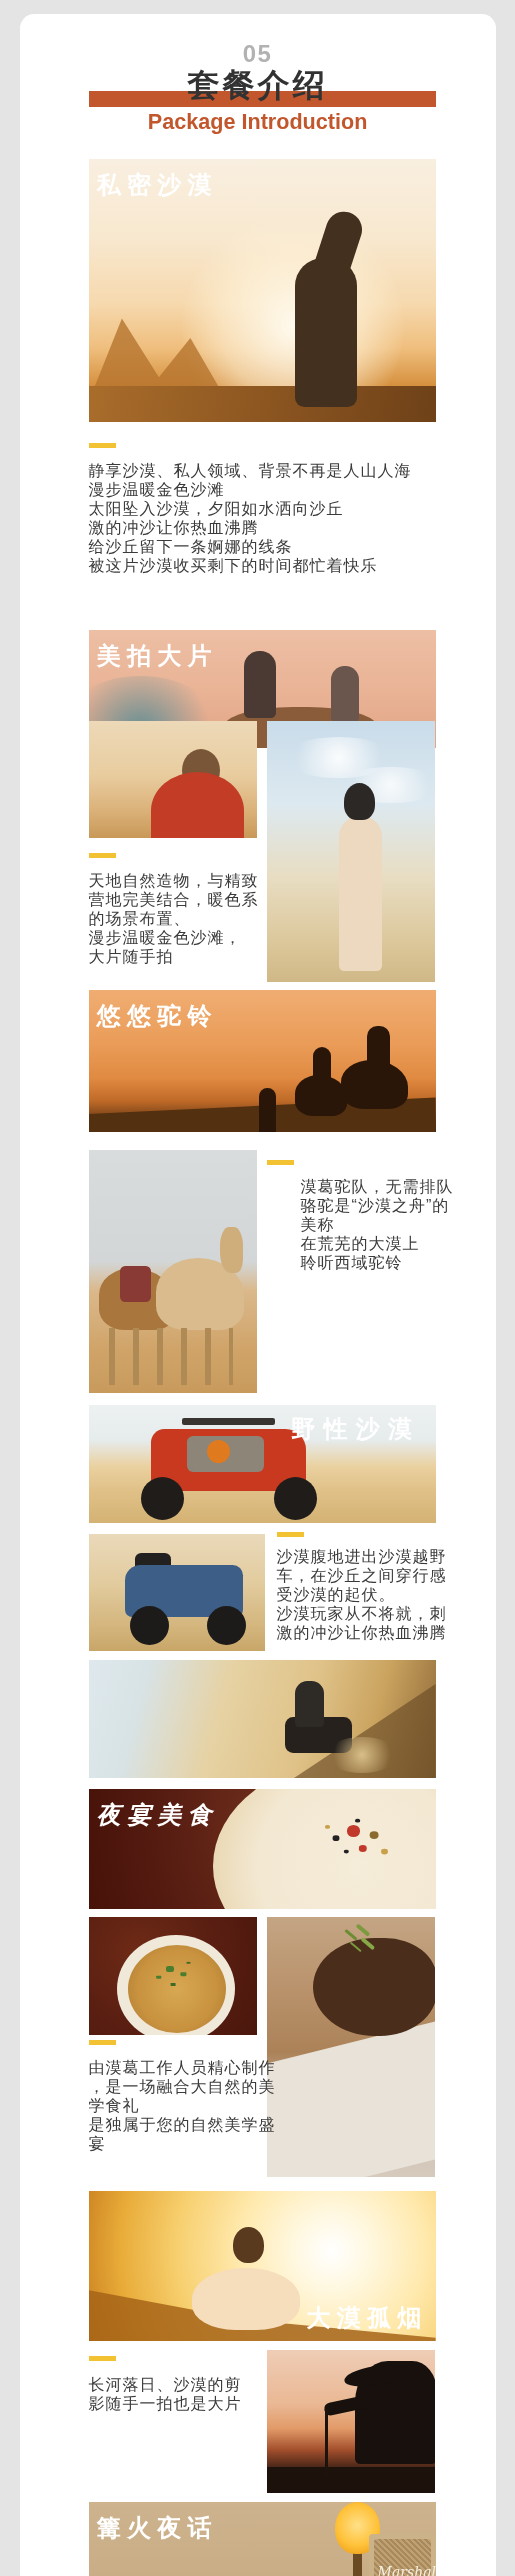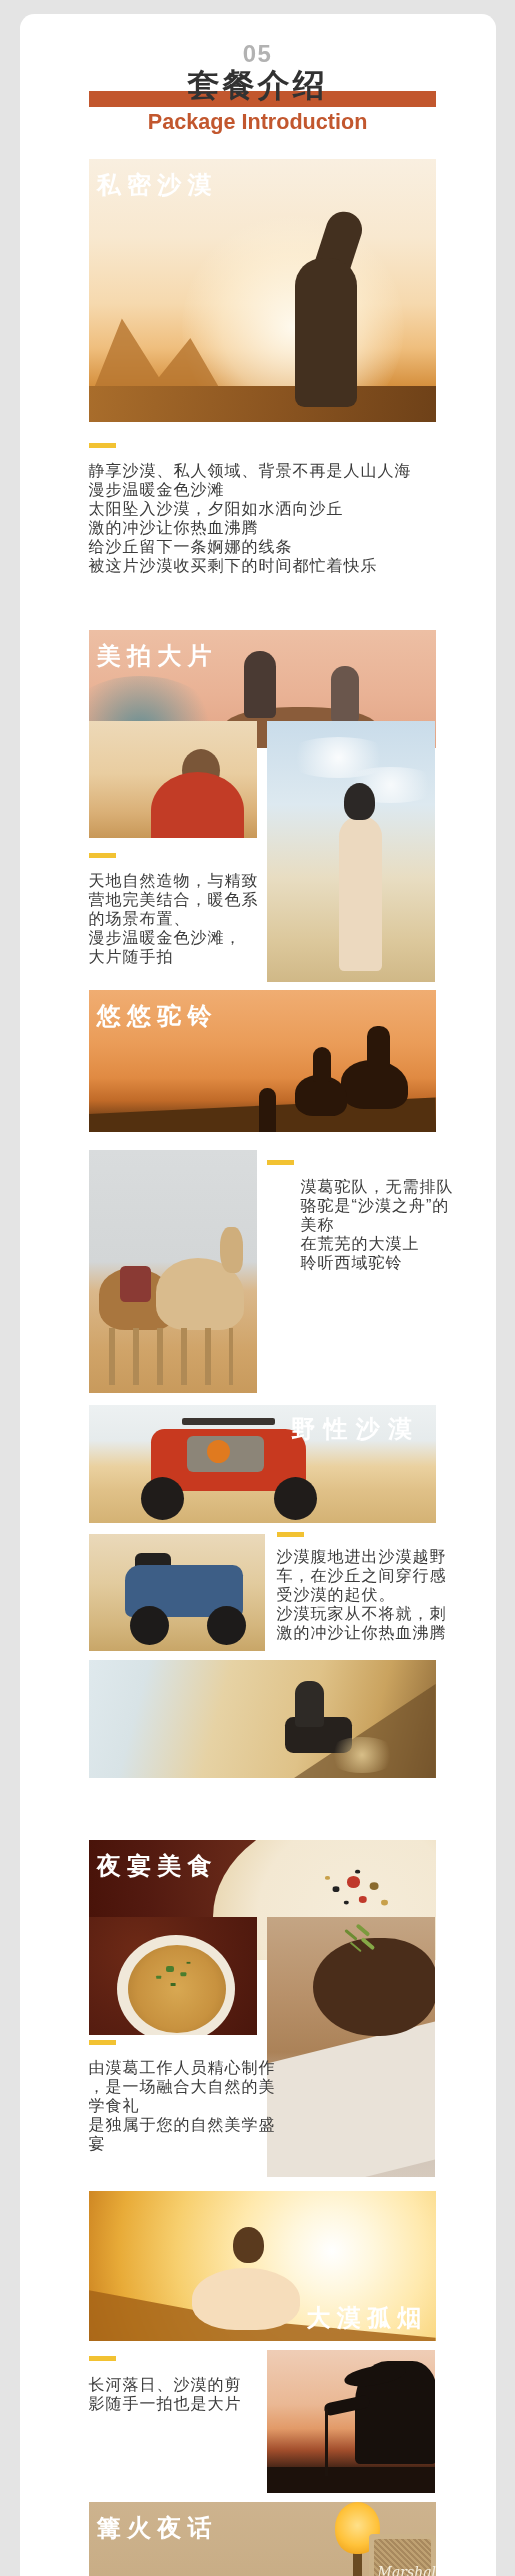--- a/index.html
+++ b/index.html
@@ -105,22 +105,22 @@
   
   #img-duneride{top:1646px;height:118px;
     background:linear-gradient(105deg,#dfe9ed 0%,#d8e3e6 16%,#e6d2a4 38%,#dfc288 62%,#caa35f 80%,#8a6636 100%);}
   #img-duneride .shadow{left:144px;top:0;width:203px;height:118px;background:#6a4c26;opacity:.65;
     clip-path:polygon(30% 100%,100% 20%,100% 100%,0 100%);}
   #img-duneride .atv{left:196px;top:57px;width:67px;height:36px;background:#26211d;border-radius:8.2px;}
   #img-duneride .rider{left:206px;top:20.6px;width:29px;height:46px;background:#2e2a26;border-radius:12.4px 12.4px 4.1px 4.1px;}
   #img-duneride .spray{left:237px;top:77px;width:72px;height:36px;border-radius:50%;
     background:radial-gradient(circle,rgba(220,195,140,.95),rgba(220,195,140,0) 70%);}
   
-  #img-yeyan{top:1826px;height:120px;
-    background:radial-gradient(circle at 78% 30%,#7a3a20 0%,#662818 45%,#531a10 75%,#471208 100%);}
+  #img-yeyan{top:1775px;height:120px;
+    background:radial-gradient(circle at 78% 30%,#7a3a20 0%,#662818 45%,#531a10 75%,#471208 100%);font-style:italic;}
   #img-yeyan .bowl{left:124px;top:-31px;width:289px;height:216px;border-radius:50%;
     background:radial-gradient(circle,#f5ecd9 0%,#f3e8d2 55%,#ecdcbb 75%,#e0cb9e 100%);}
   #img-yeyan .toppings{left:258px;top:36px;width:13.4px;height:11.3px;background:#c0392b;border-radius:50%;
     box-shadow:20.6px 4.1px 0 -2.1px #8a6a2e,-17.5px 7.2px 0 -3.1px #222222,9.3px 17.5px 0 -2.6px #c0392b,
       -7.2px 20.6px 0 -4.1px #222222,31px 20.6px 0 -3.1px #c8a04a,-26px -4.1px 0 -4.1px #c8a04a,4.1px -10.3px 0 -4.1px #222222;}
   
   #img-friedrice{top:1903px;height:118px;
     background:radial-gradient(circle at 30% 30%,#6e2a16 0%,#5c2012 45%,#4a160c 100%);}
   #img-friedrice .bowl{left:28px;top:18px;width:118px;height:108px;background:#f0e8d9;border-radius:50%;}
   #img-friedrice .rice{left:39px;top:28px;width:98px;height:88px;border-radius:50%;

